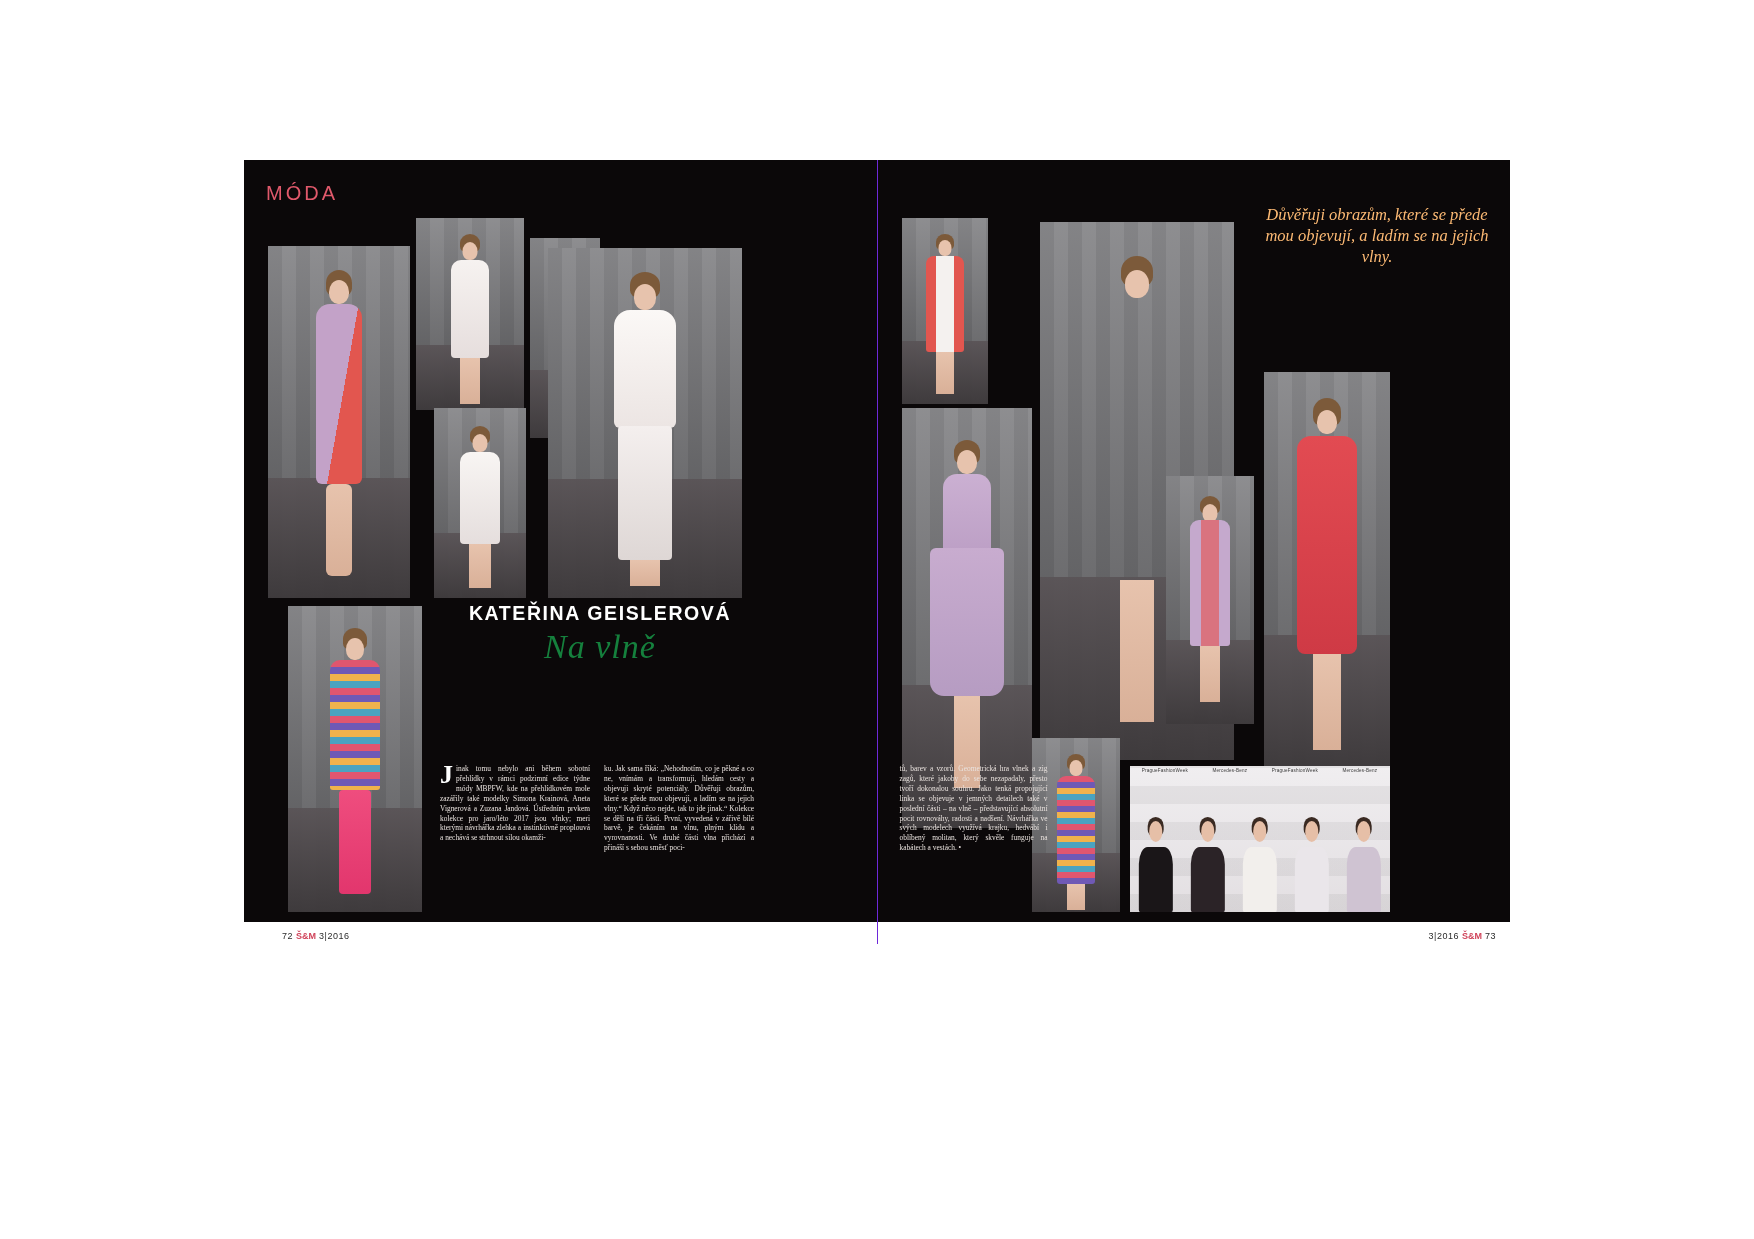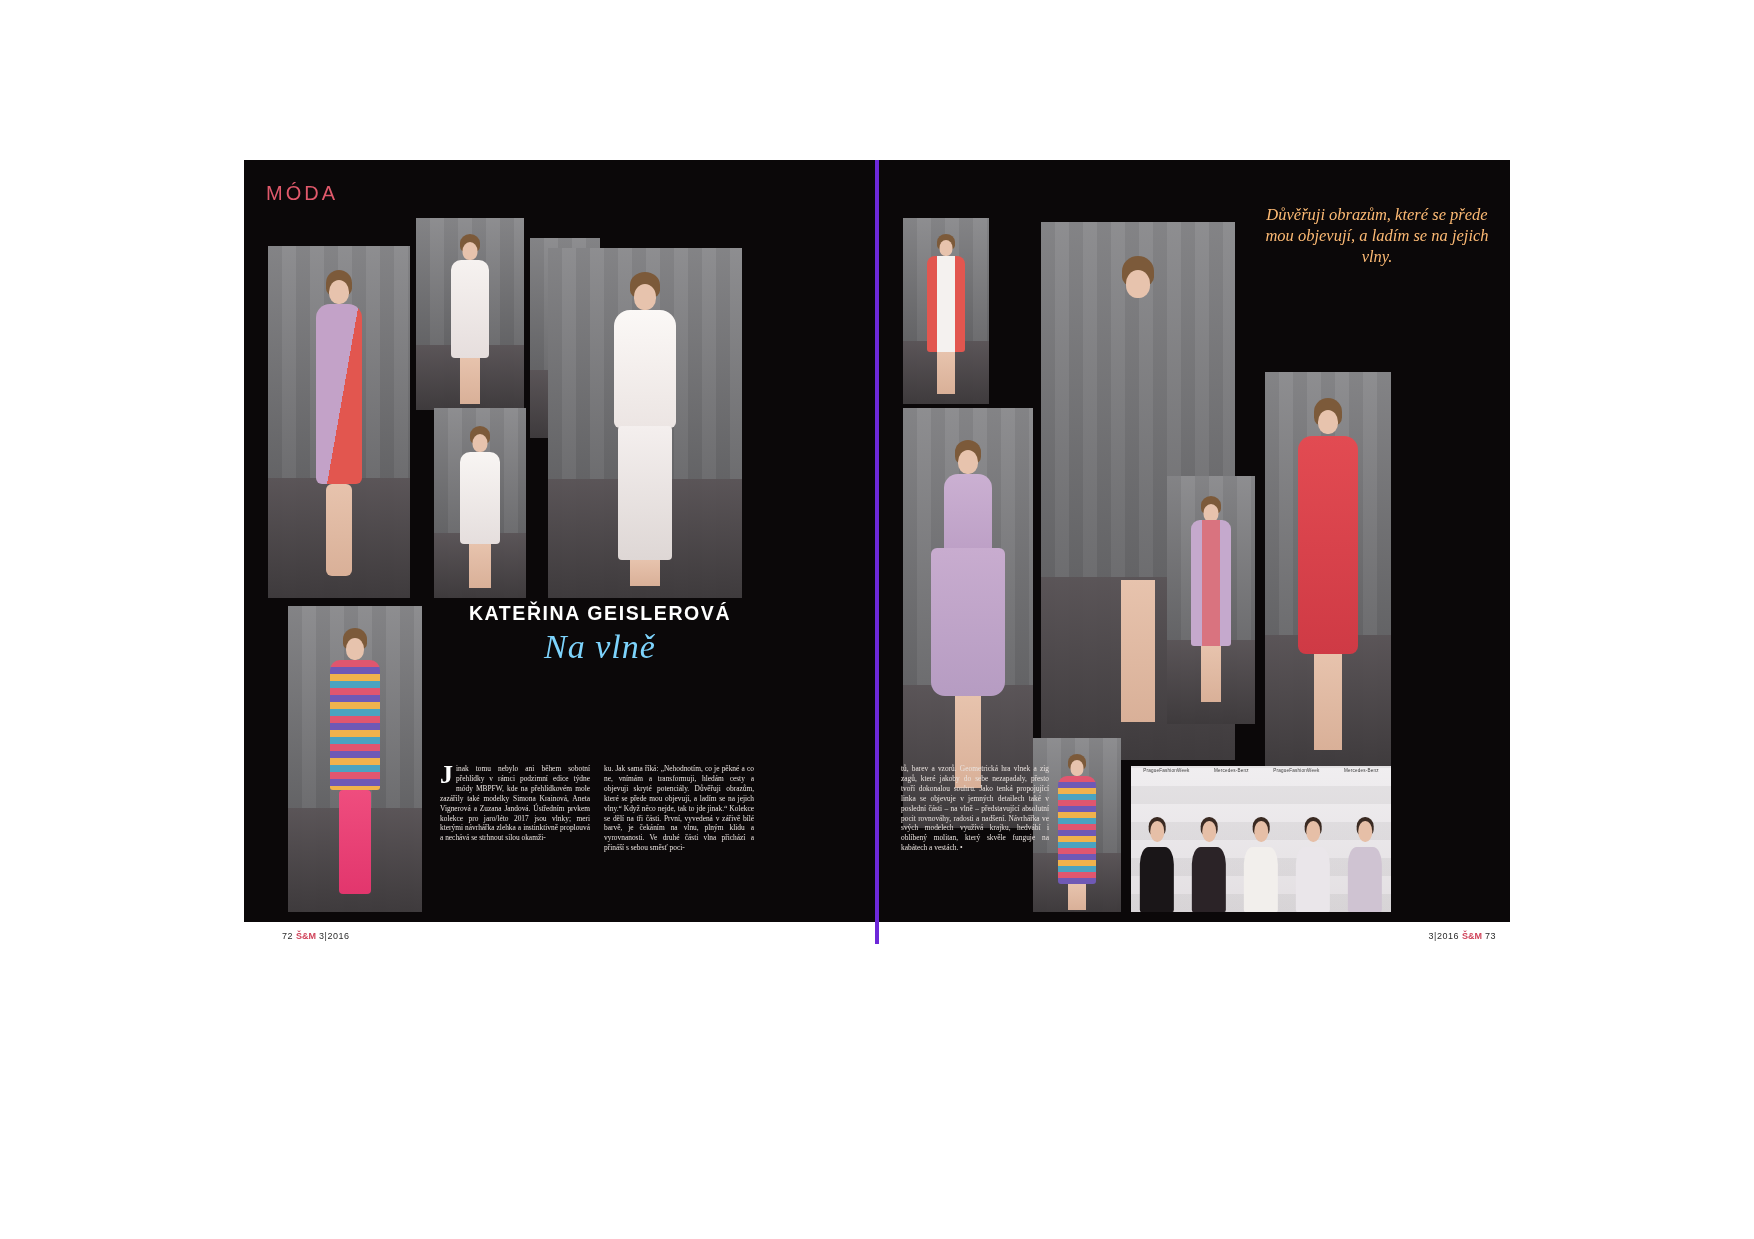--- a/index.html
+++ b/index.html
@@ -23,21 +23,21 @@
   }
 
   .page {
     position: relative;
     width: 633px;
     height: 784px;
     background: #0a0708;
     overflow: hidden;
   }
 
-  .page-left { border-right: 4px solid #6d28d9; }
+  .page-left { border-right: 1px solid #6d28d9; }
 
   .page-inner {
     position: absolute;
     left: 0; top: 0; right: 0; bottom: 22px;
     background: #0b0809;
     overflow: hidden;
   }
 
   
   .photo {
@@ -112,21 +112,21 @@
     letter-spacing: 1.6px;
     font-weight: 700;
   }
 
   .title-script {
     position: absolute;
     left: 206px;
     top: 468px;
     width: 300px;
     text-align: center;
-    color: #7dd3fc;
+    color: #15803d;
     font-family: "Liberation Serif", serif;
     font-style: italic;
     font-size: 34px;
     letter-spacing: 1px;
   }
 
   .perex {
     position: absolute;
     left: 196px;
     top: 516px;

